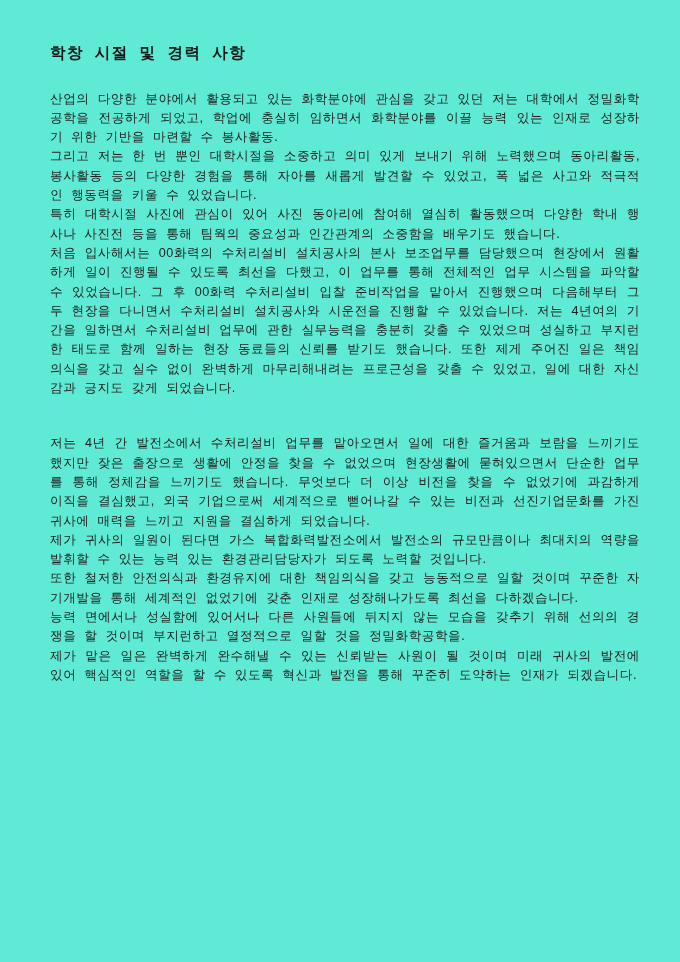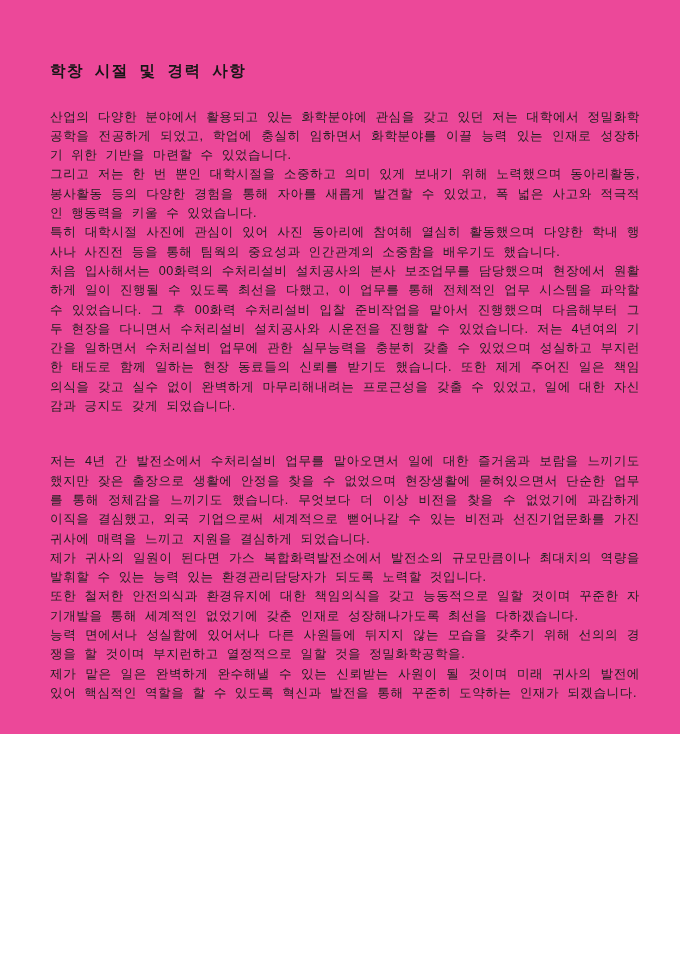--- a/index.html
+++ b/index.html
@@ -3,25 +3,25 @@
 <meta charset="utf-8">
 <style>
   html, body {
     margin: 0;
     padding: 0;
     background: #ffffff;
   }
   .page {
     position: relative;
     width: 680px;
-    height: 734px;
+    height: 962px;
     box-sizing: border-box;
-    background: #ec4899;
+    background: #5eead4;
     color: #1c1c1c;
-    padding: 62px 40px 40px 50px;
+    padding: 44px 40px 40px 50px;
     font-family: "Liberation Sans", "DejaVu Sans", sans-serif;
     overflow: hidden;
   }
   .doc-section { margin: 0; }
   .doc-section + .doc-section { margin-top: 36px; }
   h1.section-heading {
     font-size: 15.5px;
     font-weight: bold;
     letter-spacing: 1.5px;
     word-spacing: 5px;
@@ -41,21 +41,21 @@
     color: #202020;
   }
 </style>
 </head>
 <body>
 
 <div class="page">
 
   <section class="doc-section">
     <h1 class="section-heading">학창 시절 및 경력 사항</h1>
-    <p class="body-paragraph">산업의 다양한 분야에서 활용되고 있는 화학분야에 관심을 갖고 있던 저는 대학에서 정밀화학공학을 전공하게 되었고, 학업에 충실히 임하면서 화학분야를 이끌 능력 있는 인재로 성장하기 위한 기반을 마련할 수 있었습니다.</p>
+    <p class="body-paragraph">산업의 다양한 분야에서 활용되고 있는 화학분야에 관심을 갖고 있던 저는 대학에서 정밀화학공학을 전공하게 되었고, 학업에 충실히 임하면서 화학분야를 이끌 능력 있는 인재로 성장하기 위한 기반을 마련할 수 봉사활동.</p>
     <p class="body-paragraph">그리고 저는 한 번 뿐인 대학시절을 소중하고 의미 있게 보내기 위해 노력했으며 동아리활동, 봉사활동 등의 다양한 경험을 통해 자아를 새롭게 발견할 수 있었고, 폭 넓은 사고와 적극적인 행동력을 키울 수 있었습니다.</p>
     <p class="body-paragraph">특히 대학시절 사진에 관심이 있어 사진 동아리에 참여해 열심히 활동했으며 다양한 학내 행사나 사진전 등을 통해 팀웍의 중요성과 인간관계의 소중함을 배우기도 했습니다.</p>
     <p class="body-paragraph">처음 입사해서는 00화력의 수처리설비 설치공사의 본사 보조업무를 담당했으며 현장에서 원활하게 일이 진행될 수 있도록 최선을 다했고, 이 업무를 통해 전체적인 업무 시스템을 파악할 수 있었습니다. 그 후 00화력 수처리설비 입찰 준비작업을 맡아서 진행했으며 다음해부터 그 두 현장을 다니면서 수처리설비 설치공사와 시운전을 진행할 수 있었습니다. 저는 4년여의 기간을 일하면서 수처리설비 업무에 관한 실무능력을 충분히 갖출 수 있었으며 성실하고 부지런한 태도로 함께 일하는 현장 동료들의 신뢰를 받기도 했습니다. 또한 제게 주어진 일은 책임의식을 갖고 실수 없이 완벽하게 마무리해내려는 프로근성을 갖출 수 있었고, 일에 대한 자신감과 긍지도 갖게 되었습니다.</p>
   </section>
 
   <section class="doc-section">
     <p class="body-paragraph">저는 4년 간 발전소에서 수처리설비 업무를 맡아오면서 일에 대한 즐거움과 보람을 느끼기도 했지만 잦은 출장으로 생활에 안정을 찾을 수 없었으며 현장생활에 묻혀있으면서 단순한 업무를 통해 정체감을 느끼기도 했습니다. 무엇보다 더 이상 비전을 찾을 수 없었기에 과감하게 이직을 결심했고, 외국 기업으로써 세계적으로 뻗어나갈 수 있는 비전과 선진기업문화를 가진 귀사에 매력을 느끼고 지원을 결심하게 되었습니다.</p>
     <p class="body-paragraph">제가 귀사의 일원이 된다면 가스 복합화력발전소에서 발전소의 규모만큼이나 최대치의 역량을 발휘할 수 있는 능력 있는 환경관리담당자가 되도록 노력할 것입니다.</p>
     <p class="body-paragraph">또한 철저한 안전의식과 환경유지에 대한 책임의식을 갖고 능동적으로 일할 것이며 꾸준한 자기개발을 통해 세계적인 없었기에 갖춘 인재로 성장해나가도록 최선을 다하겠습니다.</p>
     <p class="body-paragraph">능력 면에서나 성실함에 있어서나 다른 사원들에 뒤지지 않는 모습을 갖추기 위해 선의의 경쟁을 할 것이며 부지런하고 열정적으로 일할 것을 정밀화학공학을.</p>

